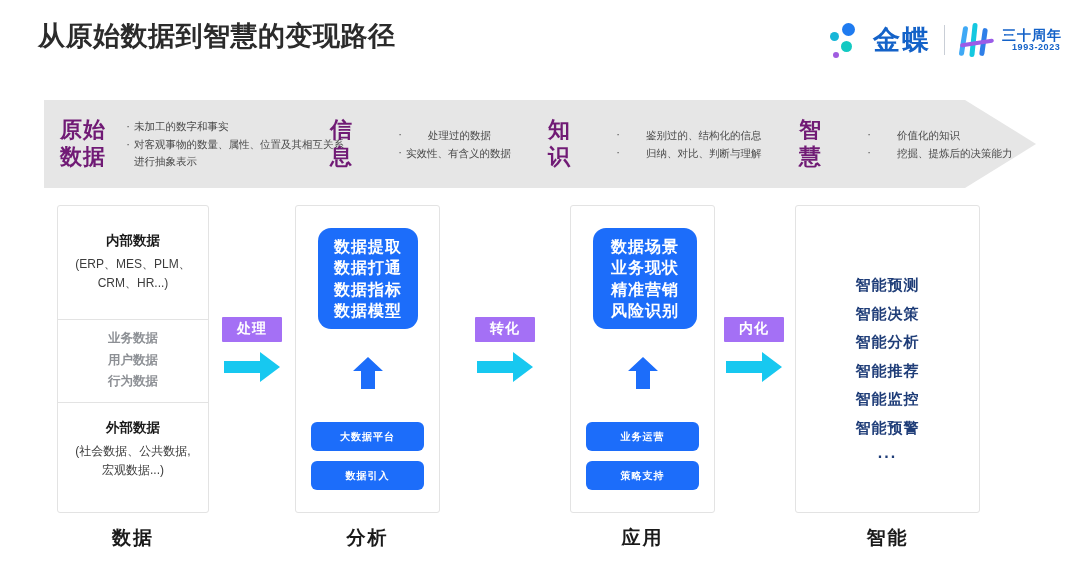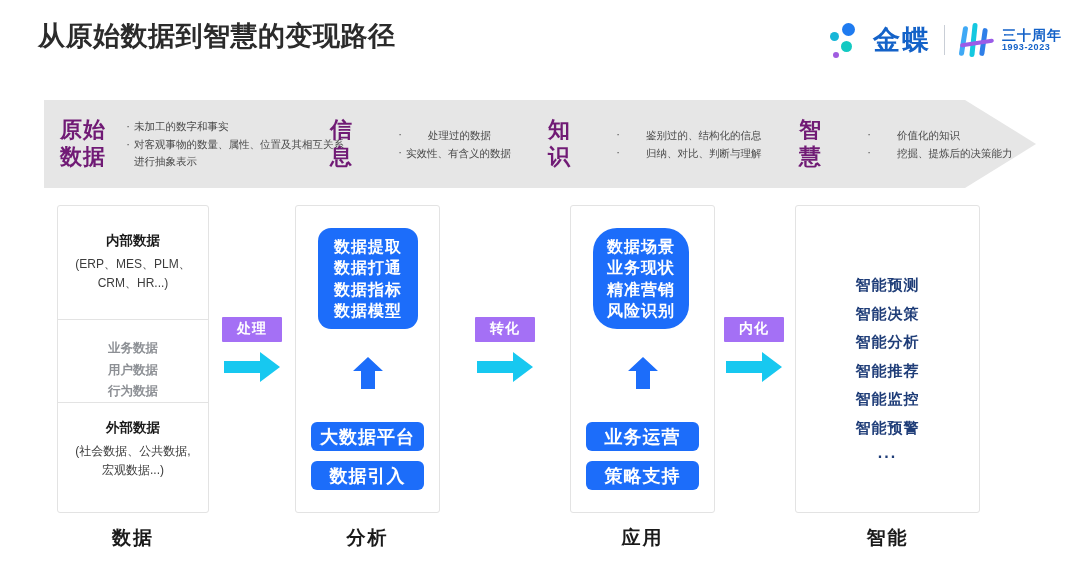--- a/index.html
+++ b/index.html
@@ -26,21 +26,21 @@
   .logo-sep{width:1px;height:30px;background:#c9ced6;margin:0 13px;}
   .anniv{display:flex;align-items:center;}
   .anniv-mark{position:relative;width:38px;height:36px;margin-right:6px;}
   .anniv-mark i{position:absolute;display:block;border-radius:3px;}
   .am1{width:5px;height:30px;background:#3fa9f5;left:3px;top:4px;transform:rotate(9deg);}
   .am2{width:5px;height:34px;background:#14c8e0;left:13px;top:1px;transform:rotate(6deg);}
   .am3{width:5px;height:28px;background:#2f7fe8;left:23px;top:6px;transform:rotate(8deg);}
   .am4{width:34px;height:4px;background:#9b5ce8;left:2px;top:19px;transform:rotate(-9deg);border-radius:2px;}
   .anniv-text{line-height:1.05;}
   .anniv-cn{font-size:14px;font-weight:bold;color:#1462c8;letter-spacing:1px;}
-  .anniv-years{font-size:9px;font-weight:bold;color:#1462c8;letter-spacing:.6px;}
+  .anniv-years{font-size:9px;font-weight:bold;color:#1462c8;letter-spacing:.6px;margin-left:10px;}
   .banner-inner{position:absolute;left:44px;top:100px;width:992px;height:88px;}
   .seg{position:absolute;top:0;height:88px;display:flex;align-items:center;}
   .seg-label{
     font-size:22px;font-weight:bold;color:#701a75;line-height:1.22;
     letter-spacing:1px;width:46px;text-align:left;
   }
   .seg-bullets{margin-left:10px;}
   .bline{display:flex;align-items:flex-start;font-size:10.5px;color:#4a4a4a;line-height:1.62;}
   .bdot{width:12px;flex:0 0 12px;text-align:center;color:#4a4a4a;font-size:11px;line-height:1.62;}
   .btxt{max-width:215px;}
@@ -53,33 +53,33 @@
   }
   .c1{left:57px;top:205px;width:152px;height:308px;}
   .c2{left:295px;top:205px;width:145px;height:308px;}
   .c3{left:570px;top:205px;width:145px;height:308px;}
   .c4{left:795px;top:205px;width:185px;height:308px;}
 
   .blk{position:absolute;left:0;width:100%;text-align:center;box-sizing:border-box;}
   .blk-title{font-size:13.5px;font-weight:bold;color:#1a1a1a;margin-bottom:5px;}
   .blk-sub{font-size:12px;color:#3d3d3d;line-height:1.55;}
   .divider{position:absolute;left:0;width:100%;height:1px;background:#e3e3e3;}
-  .gray-list{font-size:12.5px;font-weight:bold;color:#8d9095;line-height:1.72;text-align:center;margin-top:10px;}
+  .gray-list{font-size:12.5px;font-weight:bold;color:#8d9095;line-height:1.72;text-align:center;}
 
   .bigbox{
     position:absolute;background:#1c6dfa;border-radius:13px;color:#fff;
     display:flex;align-items:center;justify-content:center;text-align:center;
     font-size:16px;font-weight:bold;line-height:1.34;letter-spacing:1px;
   }
   .upArrow{position:absolute;width:30px;height:32px;}
   .upArrow svg{display:block;}
   .pill{
     position:absolute;background:#1c6dfa;border-radius:6px;color:#fff;
     display:flex;align-items:center;justify-content:center;
-    font-size:18px;font-weight:bold;letter-spacing:1px;
+    font-size:10px;font-weight:bold;letter-spacing:1px;
   }
 
   .smart-list{position:absolute;left:0;width:100%;text-align:center;}
   .smart-item{font-size:15px;font-weight:bold;color:#1f3d78;line-height:1.9;letter-spacing:1px;}
   .smart-dots{font-size:16px;font-weight:bold;color:#1f3d78;line-height:1.4;letter-spacing:2px;}
 
   
   .conn{position:absolute;width:60px;text-align:center;}
   .conn-label{
     background:#a470f5;color:#ffffff;font-size:14px;font-weight:bold;
@@ -235,21 +235,21 @@
   <div class="upArrow" style="left:353px;top:357px;">
     <svg width="30" height="32" viewBox="0 0 30 32">
       <polygon points="15,0 30,14 22,14 22,32 8,32 8,14 0,14" fill="#1c6dfa"></polygon>
     </svg>
   </div>
   <div class="pill" style="left:311px;top:422px;width:113px;height:29px;">大数据平台</div>
   <div class="pill" style="left:311px;top:461px;width:113px;height:29px;">数据引入</div>
   <div class="caption" style="left:295px;top:525px;width:145px;">分析</div>
 
   <div class="card c3"></div>
-  <div class="bigbox" style="left:593px;top:228px;width:96px;height:101px;border-radius:24px;">
+  <div class="bigbox" style="left:593px;top:228px;width:104px;height:101px;">
     <div>
       <div>数据场景</div>
       <div>业务现状</div>
       <div>精准营销</div>
       <div>风险识别</div>
     </div>
   </div>
   <div class="upArrow" style="left:628px;top:357px;">
     <svg width="30" height="32" viewBox="0 0 30 32">
       <polygon points="15,0 30,14 22,14 22,32 8,32 8,14 0,14" fill="#1c6dfa"></polygon>

